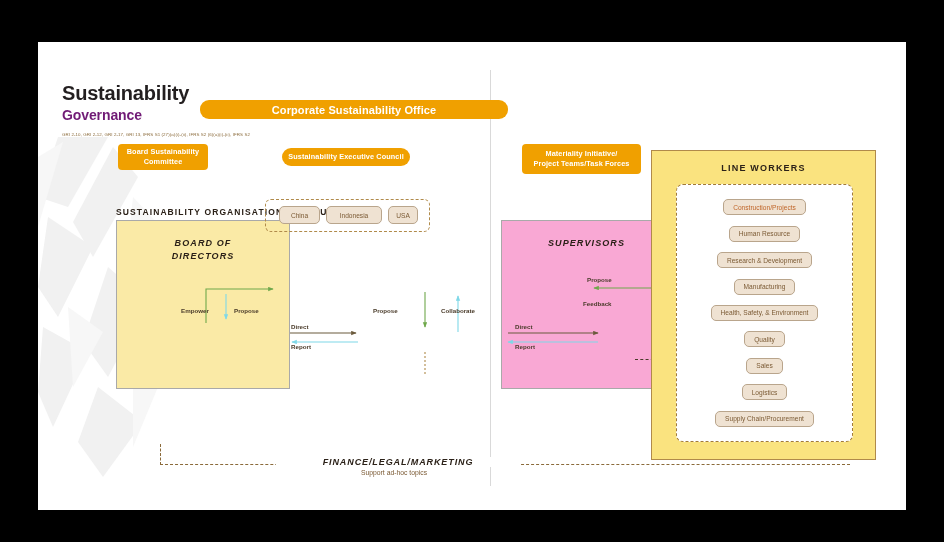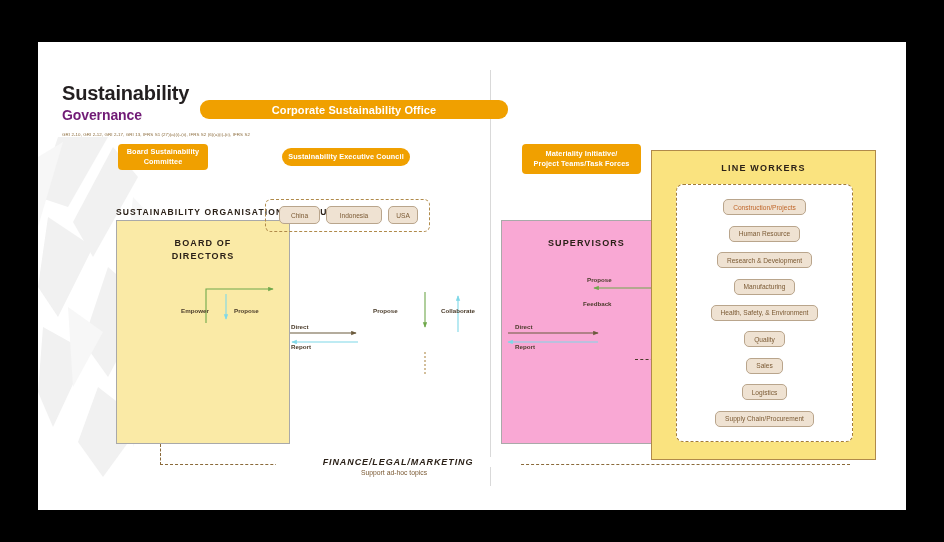--- a/index.html
+++ b/index.html
@@ -24,21 +24,21 @@
   #title-block{position:absolute;left:24px;top:40px;}
   #t1{font-size:20px;font-weight:bold;color:#231f20;letter-spacing:-.2px;line-height:22px;}
   #t2{font-size:14px;font-weight:bold;color:#701a75;line-height:22px;letter-spacing:-.1px;}
   #t3{margin-top:6px;font-size:4.4px;color:#8a6a3a;letter-spacing:.1px;white-space:nowrap;}
   #vdiv{position:absolute;left:452px;top:28px;width:1px;height:416px;background:#d9d9d9;}
   
   #sec-label{position:absolute;left:78px;top:165px;font-size:8.5px;font-weight:bold;
     letter-spacing:1.1px;color:#2b2118;}
   
   #grid{position:absolute;left:78px;top:178px;width:556px;height:224px;}
-  .col{position:absolute;top:0;height:224px;border:1px solid #a9a9a9;box-sizing:border-box;}
+  .col{position:absolute;top:0;height:169px;border:1px solid #a9a9a9;box-sizing:border-box;font-style:italic;}
   #col-bod{left:0;width:174px;background:#faeaa6;}
   #col-sm{left:173px;width:213px;background:#fdf8e0;}
   #col-sup{left:385px;width:171px;background:#f9a8d4;}
   .col-head{position:absolute;left:0;right:0;top:16px;text-align:center;
     font-size:9px;font-weight:bold;letter-spacing:1.1px;color:#2b2118;line-height:13px;}
   
   .obox{position:absolute;background:#f0a000;border-radius:4px;color:#fff;
     font-size:7.3px;font-weight:bold;display:flex;align-items:center;justify-content:center;
     text-align:center;line-height:10px;letter-spacing:.1px;box-sizing:border-box;}
   #cso{left:162px;top:58px;width:308px;height:19px;border-radius:9px;font-size:11px;}

